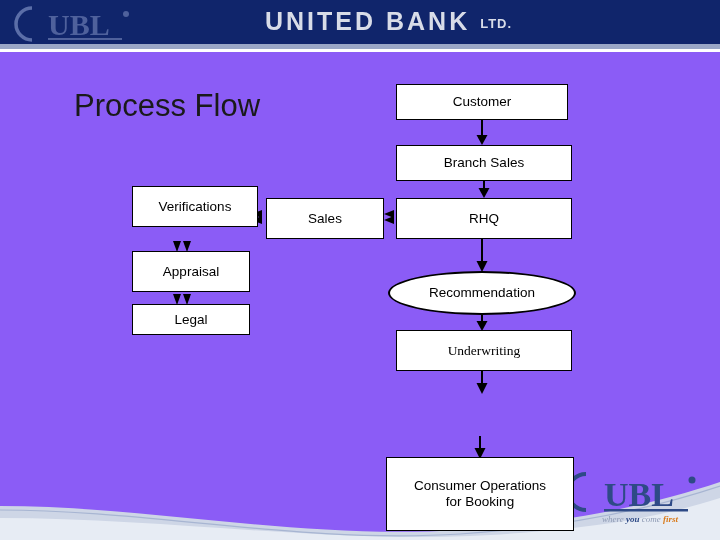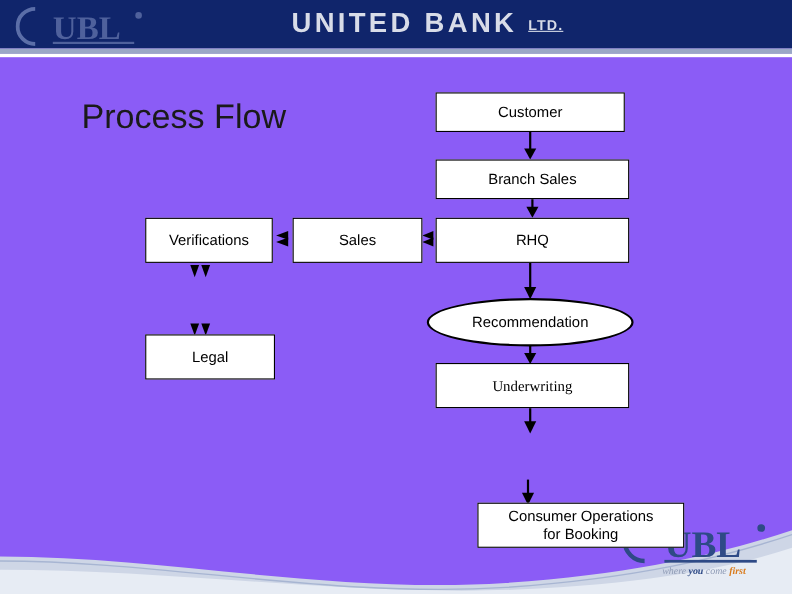--- a/index.html
+++ b/index.html
@@ -52,21 +52,20 @@
     color: #d8dce8;
     font-size: 25px;
     letter-spacing: 3px;
     font-weight: bold;
     white-space: nowrap;
   }
   .header-title .ltd {
     font-size: 13px;
     letter-spacing: 1px;
     vertical-align: 2px;
-    text-decoration: underline;
   }
 
   
   .footer-art {
     position: absolute;
     left: 0; bottom: 0;
     width: 720px; height: 130px;
     pointer-events: none;
   }
   .footer-logo {
@@ -232,31 +231,32 @@
       <svg width="16" height="24">
         <line x1="8" y1="0" x2="8" y2="14" stroke="#000" stroke-width="2"></line>
         <polygon points="8,23 2.5,12 13.5,12" fill="#000"></polygon>
       </svg>
     </div>
 
     <div class="node" style="left:396px; top:32px; width:172px; height:36px;">Customer</div>
 
     <div class="node" style="left:396px; top:93px; width:176px; height:36px;">Branch Sales</div>
 
-    <div class="node" style="left:132px; top:146px; width:116px; height:41px;text-align:center;">Verifications</div>
+    <div class="node" style="left:132px; top:134px; width:126px; height:41px;text-align:center;">Verifications</div>
 
     <div class="node" style="left:266px; top:146px; width:118px; height:41px;">Sales</div>
 
     <div class="node" style="left:396px; top:146px; width:176px; height:41px;">RHQ</div>
 
+    <div class="node" style="left:132px; top:199px; width:118px; height:41px;">Appraisal</div>
 
     <div class="node ellipse" style="left:388px; top:219px; width:188px; height:44px;">Recommendation</div>
 
-    <div class="node" style="left:132px; top:252px; width:118px; height:41px;">Legal</div>
+    <div class="node" style="left:132px; top:252px; width:118px; height:31px;">Legal</div>
 
     <div class="node" style="left:396px; top:278px; width:176px; height:41px;font-family:Liberation Serif, serif;">Underwriting</div>
 
 
-    <div class="node two-line" style="left:386px; top:405px; width:188px; height:41px; white-space:pre-line;margin-left:48px;">Consumer Operations
+    <div class="node two-line" style="left:386px; top:405px; width:188px; height:74px; white-space:pre-line;">Consumer Operations
 for Booking</div>
 
   </div>
 </div>
 
 </body></html>

